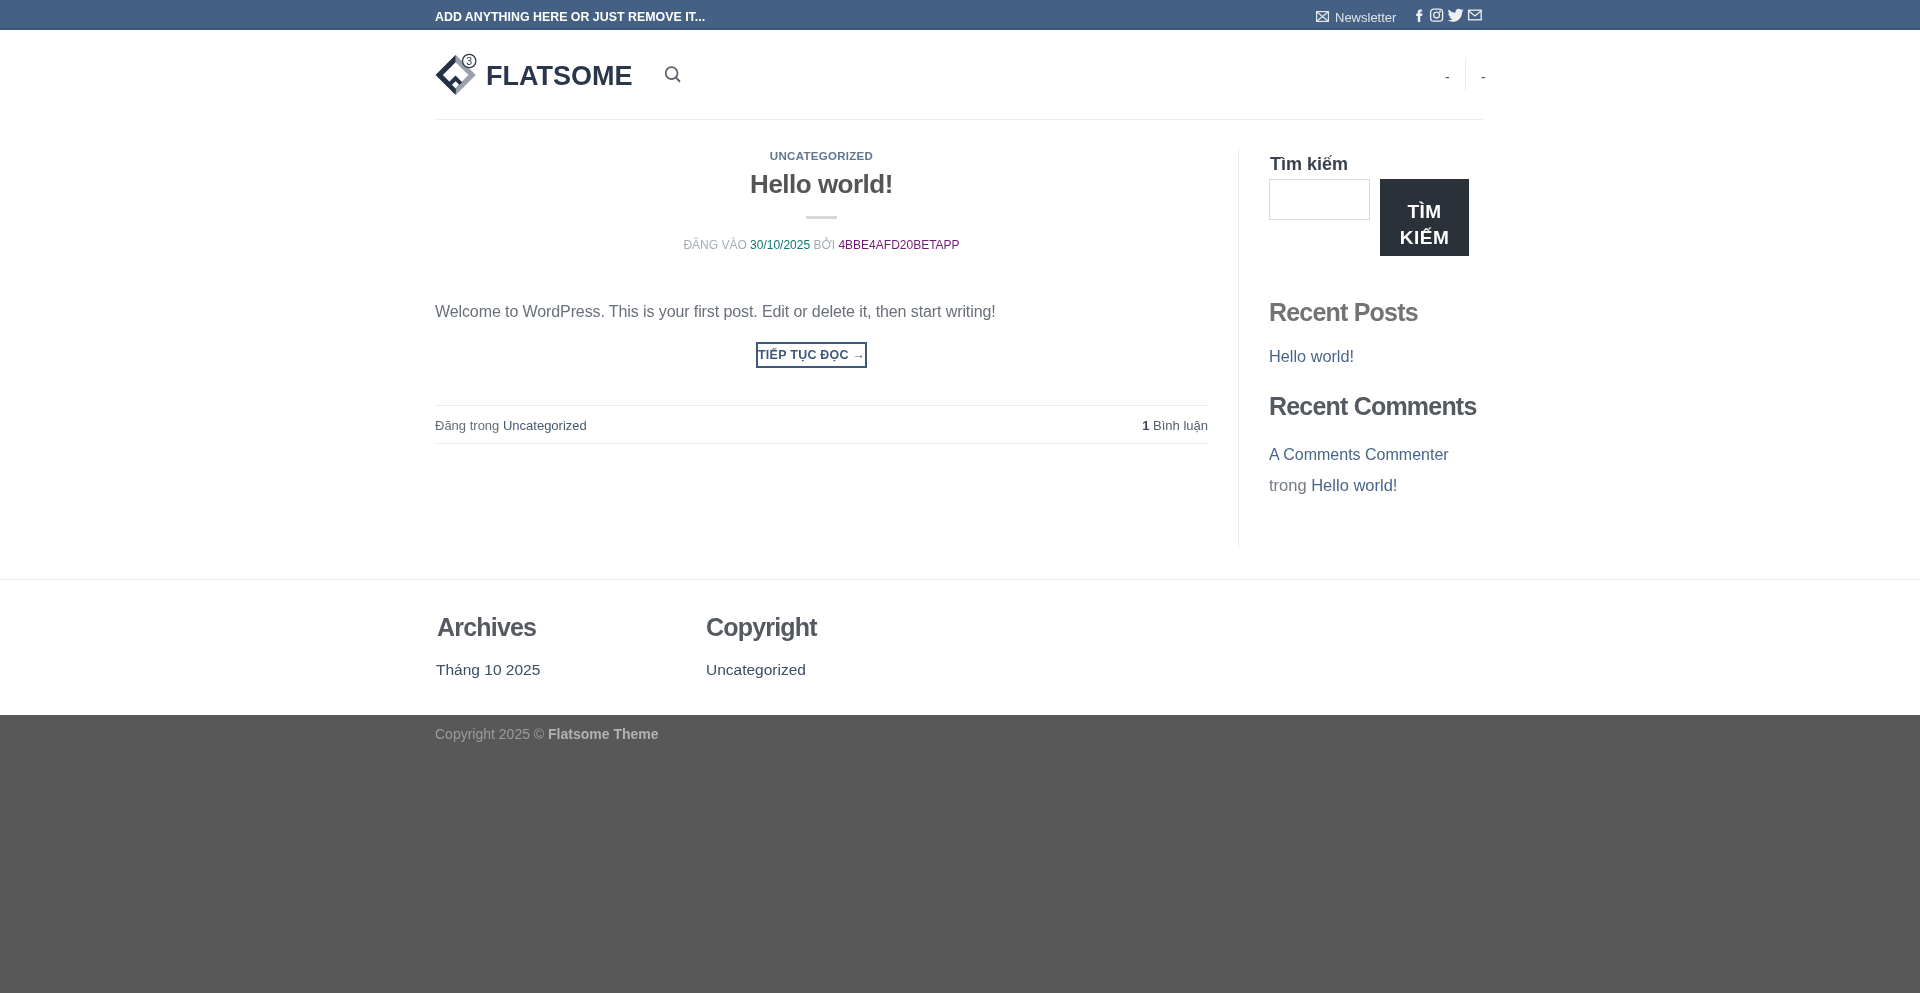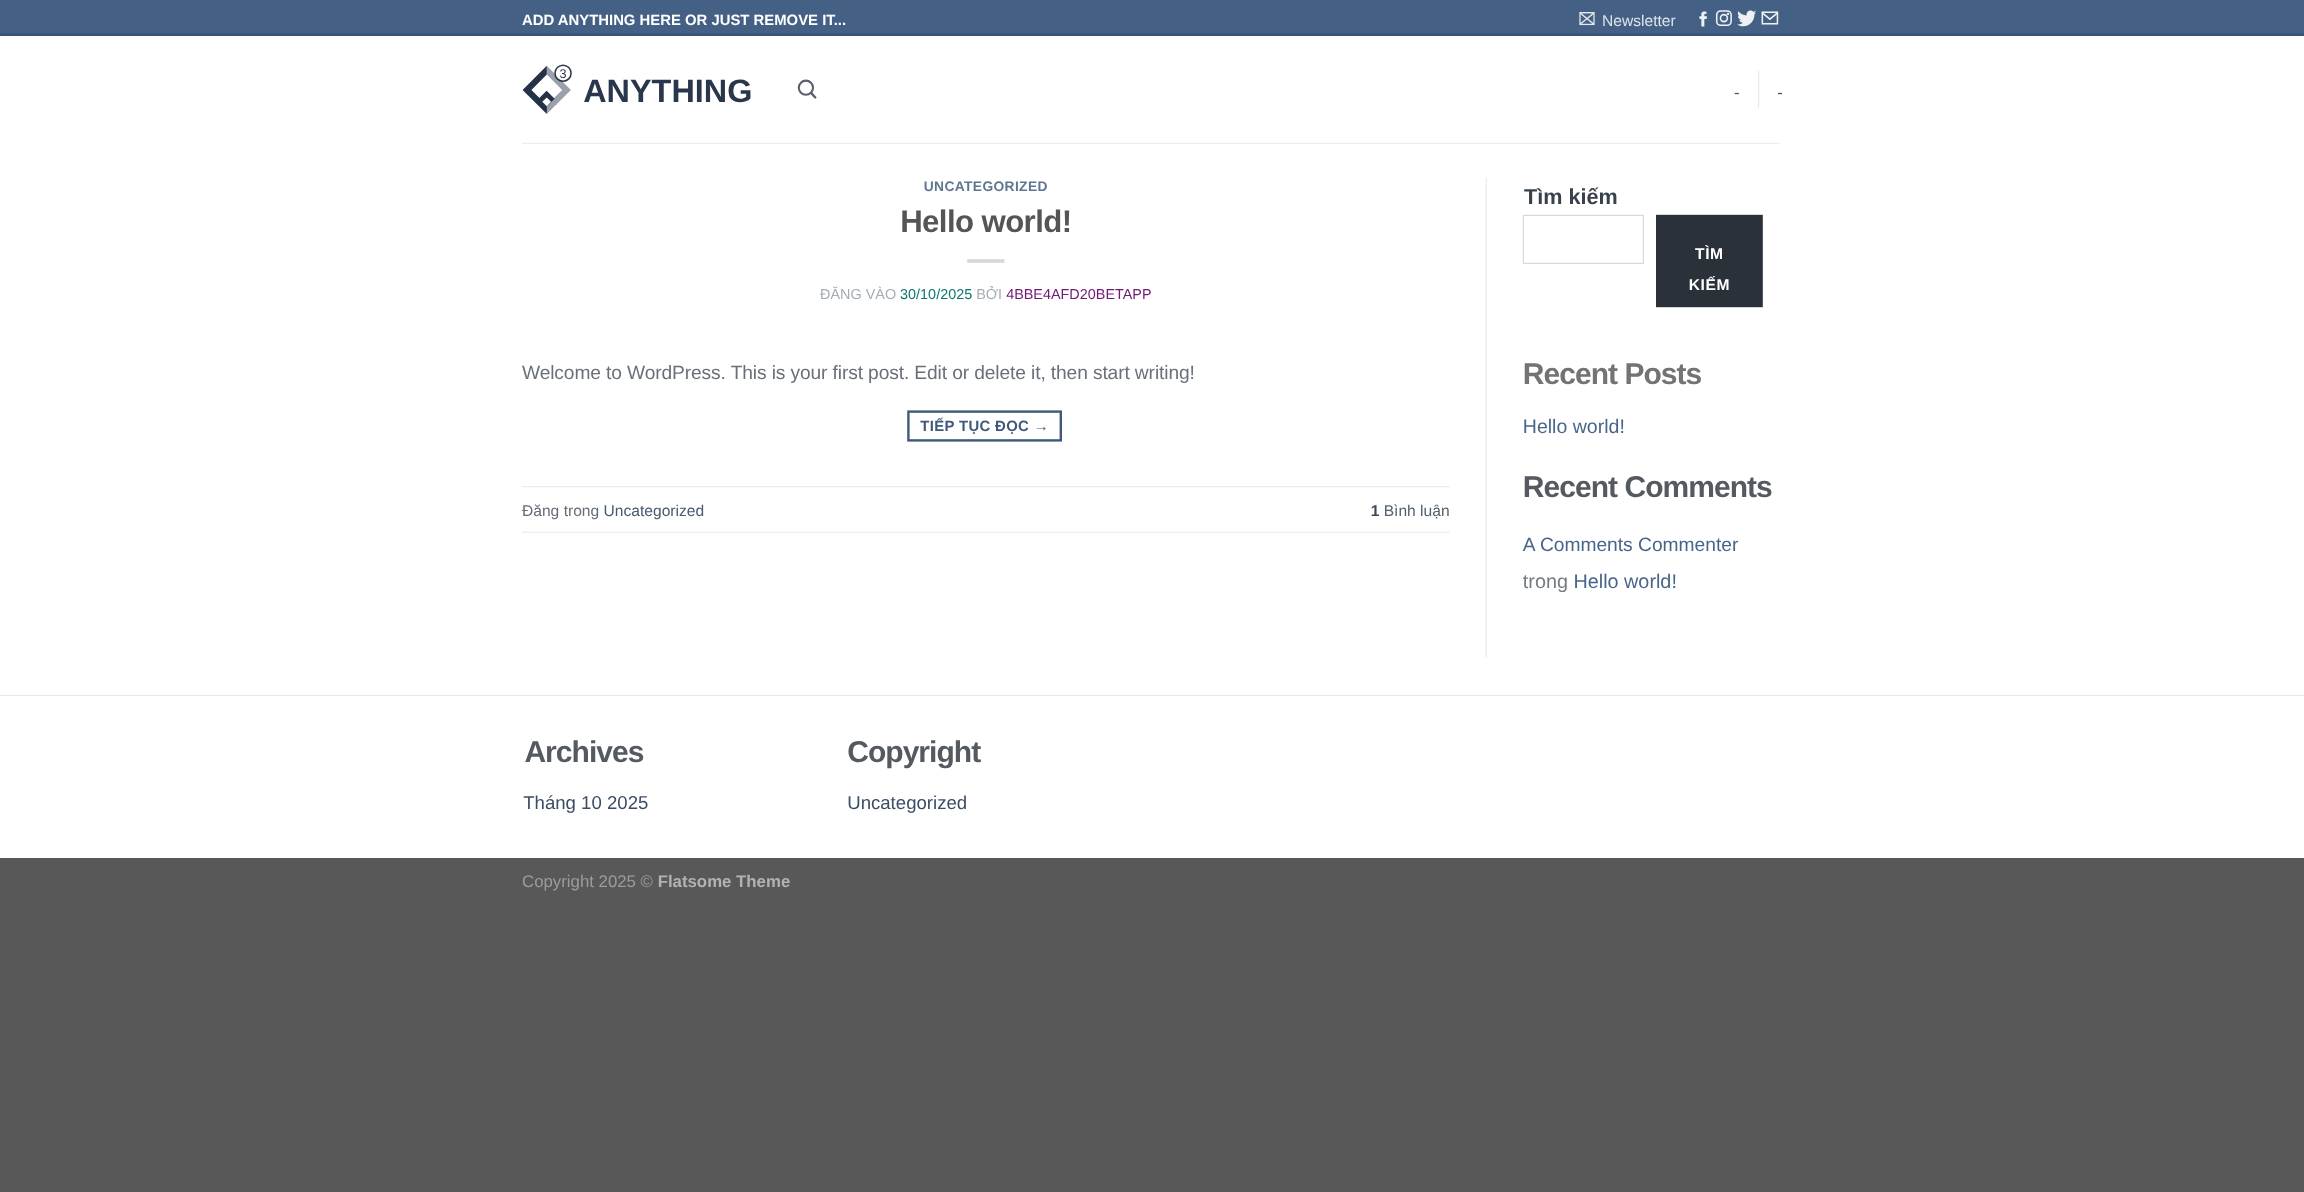--- a/index.html
+++ b/index.html
@@ -43,50 +43,50 @@
   <path d="M22.65 3.8 L42.8 23.95 L22.65 44.1 L22.65 36.75 L35.45 23.95 L22.65 11.15 Z" fill="#9aa1ab"></path>
   <path d="M22.65 3.8 L2.5 23.95 L22.65 44.1 L22.65 36.75 L9.85 23.95 L22.65 11.15 Z" fill="#243146"></path>
   <polygon points="22.5,24.6 15.8,31.3 22.5,38 29.2,31.3" fill="#243146"></polygon>
       <polygon points="20,35.5 22.6,38.1 22.6,42.2 18.6,38.2" fill="#243146"></polygon>
   <polygon points="26.4,33.9 30.2,31.7 30.8,36.6" fill="#9aa1ab"></polygon>
   <polygon points="22.7,30.2 18.9,33.7 22.7,37.5 26.2,33.7" fill="#ffffff"></polygon>
   <circle cx="36.2" cy="10" r="6.7" fill="#fff" stroke="#2b3546" stroke-width="1.25"></circle>
   <text x="36.2" y="13.9" font-size="10.5" fill="#2b3546" text-anchor="middle" font-family="Liberation Sans, sans-serif">3</text>
 </svg>
 </div>
-<div class="abs" style="top:62.5px;left:486px;font-size:27px;font-weight:bold;color:#2a364b;letter-spacing:0;">ANYTHING</div>
+<div class="abs" style="top:62.5px;left:486px;font-size:27px;font-weight:bold;color:#2a364b;letter-spacing:0;">FLATSOME</div>
 
 <div class="abs" style="top:65px;left:664px;">
 <svg width="18" height="18" viewBox="0 0 18 18">
       <circle cx="7.6" cy="8.1" r="5.9" fill="none" stroke="#5a626c" stroke-width="1.75"></circle>
       <line x1="11.9" y1="12.4" x2="15.4" y2="16.2" stroke="#5a626c" stroke-width="2" stroke-linecap="round"></line>
     </svg>
 </div>
 
 <div class="abs" style="top:70px;left:1445px;font-size:14px;color:#555;">-</div>
 <div class="abs" style="top:59px;left:1465px;width:1px;height:31px;background:#e8e8e8;"></div>
 <div class="abs" style="top:70px;left:1481px;font-size:14px;color:#555;">-</div>
 
 <div class="abs" style="top:151px;left:435px;width:773px;text-align:center;font-size:11.5px;font-weight:bold;letter-spacing:.3px;color:#5f7691;">UNCATEGORIZED</div>
 <div class="abs" style="top:170.5px;left:435px;width:773px;text-align:center;font-size:26px;font-weight:bold;letter-spacing:-.5px;color:#555;">Hello world!</div>
 <div class="abs" style="top:216px;left:806px;width:31px;height:3px;background:#d7d7d7;"></div>
 <div class="abs" style="top:239px;left:435px;width:773px;text-align:center;font-size:12px;letter-spacing:0;color:#a4adb6;">ĐĂNG VÀO <span style="color:#0f766e;">30/10/2025</span> BỞI <span style="color:#701a75;">4BBE4AFD20BETAPP</span></div>
 <div class="abs" style="top:304px;left:435px;font-size:16px;letter-spacing:-.1px;color:#69707a;">Welcome to WordPress. This is your first post. Edit or delete it, then start writing!</div>
 
-<div class="abs" style="top:342px;left:756px;width:129px;height:26px;border:2px solid #40587a;color:#40587a;font-size:12.4px;font-weight:bold;letter-spacing:.3px;text-align:center;line-height:22px;">TIẾP TỤC ĐỌC <span style="font-weight:normal;">→</span></div>
+<div class="abs" style="top:342px;left:756px;width:111px;height:26px;border:2px solid #40587a;color:#40587a;font-size:12.4px;font-weight:bold;letter-spacing:.3px;text-align:center;line-height:22px;">TIẾP TỤC ĐỌC <span style="font-weight:normal;">→</span></div>
 
 <div class="abs" style="top:405px;left:435px;width:773px;height:1px;background:#ececec;"></div>
 <div class="abs" style="top:419px;left:435px;font-size:13px;color:#666d76;">Đăng trong <span style="color:#475a70;">Uncategorized</span></div>
 <div class="abs" style="top:419px;left:435px;width:773px;text-align:right;font-size:13px;color:#55606d;"><b style="color:#3c4654;">1</b> Bình luận</div>
 <div class="abs" style="top:443px;left:435px;width:773px;height:1px;background:#ececec;"></div>
 
 <div class="abs" style="top:148px;left:1238px;width:1px;height:400px;background:#ececec;"></div>
 <div class="abs" style="top:155px;left:1270px;font-size:18px;font-weight:bold;color:#39424c;">Tìm kiếm</div>
 <div class="abs" style="top:179px;left:1269px;width:101px;height:41px;border:1px solid #d9d9d9;background:#fff;"></div>
-<div class="abs" style="top:179px;left:1380px;width:89px;height:77px;background:#2a3138;color:#fff;font-size:13px;font-weight:bold;letter-spacing:.5px;text-align:center;">
+<div class="abs" style="top:179px;left:1380px;width:89px;height:77px;background:#2a3138;color:#fff;font-size:19px;font-weight:bold;letter-spacing:.5px;text-align:center;">
     <div style="margin-top:20px;line-height:26px;">TÌM<br>KIẾM</div>
   </div>
 
 <div class="abs" style="top:300px;left:1269px;font-size:25px;font-weight:bold;letter-spacing:-.8px;color:#737373;">Recent Posts</div>
 <div class="abs" style="top:347.5px;left:1269px;font-size:16.3px;color:#49658b;">Hello world!</div>
 <div class="abs" style="top:394px;left:1269px;font-size:25px;font-weight:bold;letter-spacing:-.8px;color:#555a60;text-align:right;">Recent Comments</div>
 <div class="abs" style="top:446.5px;left:1269px;font-size:16px;color:#49658b;">A Comments Commenter</div>
 <div class="abs" style="top:477px;left:1269px;font-size:16.5px;color:#757b85;">trong <span style="color:#49658b;">Hello world!</span></div>
 
 <div class="abs" style="top:579px;left:0;width:1920px;height:1px;background:#e9e9e9;"></div>

